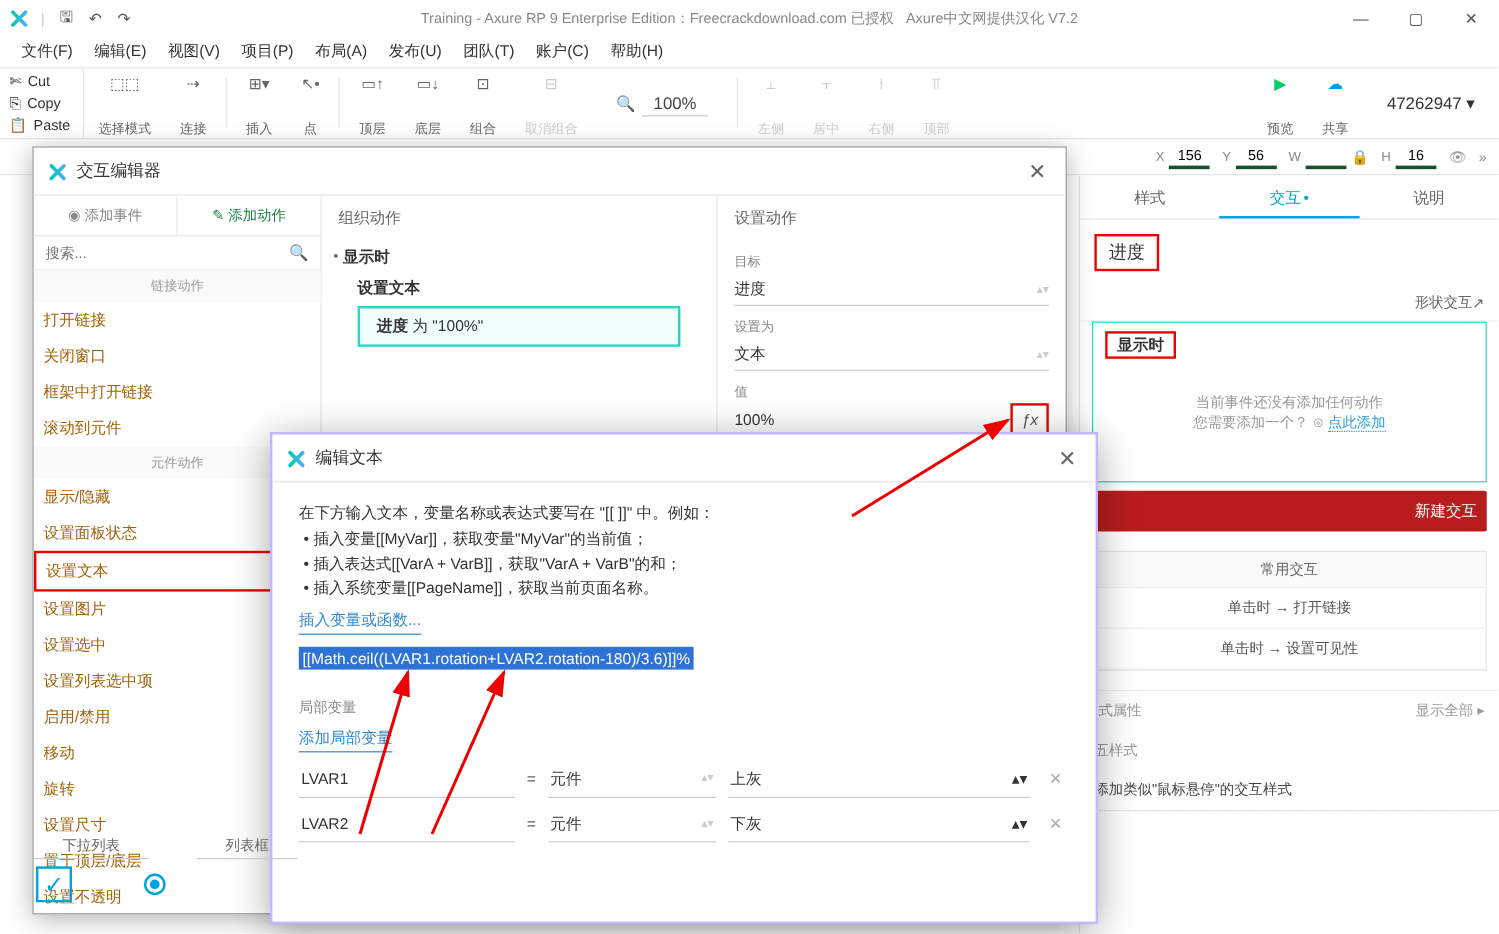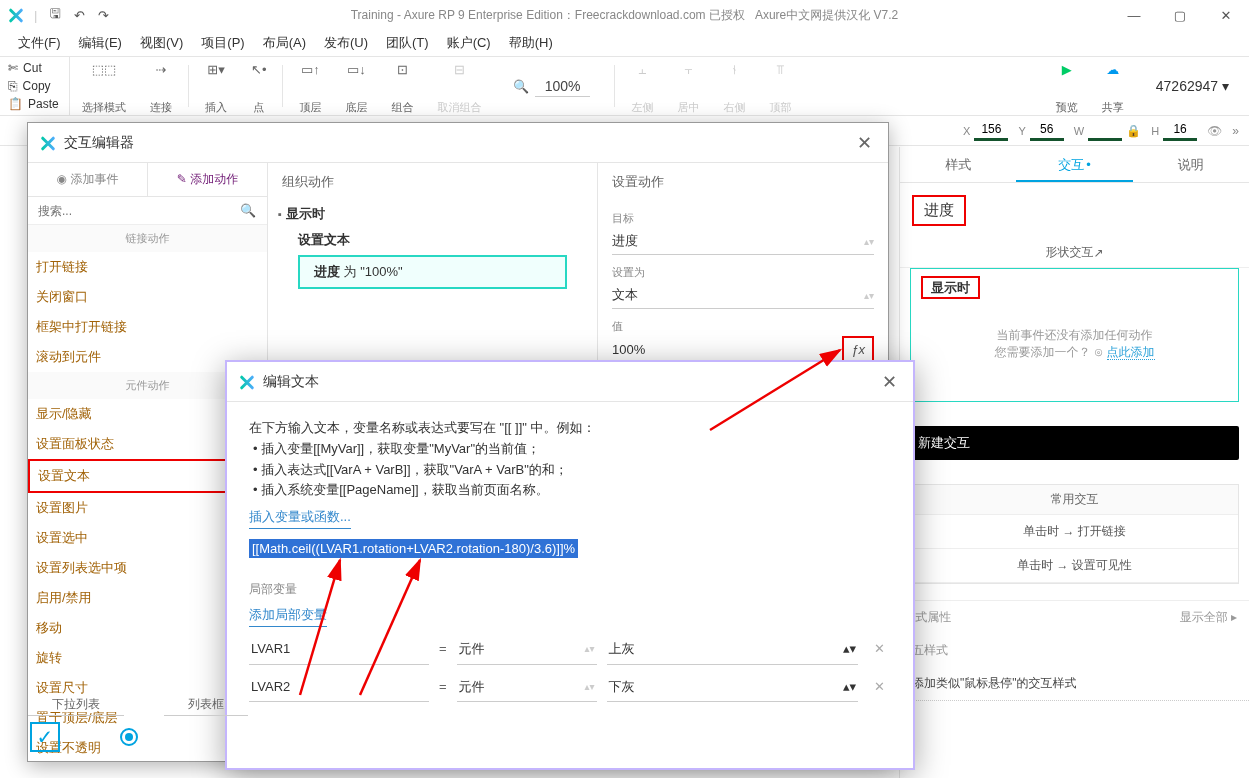--- a/index.html
+++ b/index.html
@@ -42,41 +42,41 @@
 .posbar .eye{margin:0 6px;color:#999}
 
 
 .panel-right{position:absolute;right:0;top:147px;width:350px;bottom:0;background:#fff;border-left:1px solid #e5e5e5}
 .tabs3{display:flex;border-bottom:1px solid #e5e5e5;height:36px}
 .tabs3 div{flex:1;text-align:center;line-height:36px;font-size:13px;color:#666}
 .tabs3 .act{color:#00a3e0;border-bottom:2px solid #00a3e0}
 .tabs3 .act::after{content:"•";color:#00a3e0;margin-left:2px}
 .red-box{border:2px solid #e00}
 .name-field{margin:8px;padding:4px;background:#fff}
-.sect-hdr{display:flex;justify-content:center;align-items:center;padding:6px 12px;font-size:12px;color:#666;border-bottom:1px solid #eee}
+.sect-hdr{display:flex;justify-content:flex-end;align-items:center;padding:6px 12px;font-size:12px;color:#666;border-bottom:1px solid #eee}
 .empty-box{margin:0 10px;border:1px solid #28d8c3;padding:10px;text-align:center}
 .empty-msg{color:#999;font-size:12px;padding:30px 4px;text-align:center}
 .link-t{color:#28a0d8;cursor:pointer;border-bottom:1px dotted #28a0d8}
-.big-btn{margin:24px 10px;background:#000000;color:#fff;text-align:left;padding:8px;font-size:13px;border-radius:2px}
+.big-btn{margin:7px 10px;background:#b91c1c;color:#fff;text-align:right;padding:8px;font-size:13px;border-radius:2px}
 .common-section{margin:16px 10px;border:1px solid #e5e5e5}
 .cs-hdr{background:#fafafa;text-align:center;padding:6px;font-size:12px;color:#666;border-bottom:1px solid #eee}
 .cs-item{padding:8px;text-align:center;font-size:12px;color:#555;border-bottom:1px solid #eee}
 .attr-hdr{display:flex;justify-content:space-between;padding:8px 12px;color:#999;font-size:12px;border-top:1px solid #eee}
 .hover-style{padding:8px 12px;font-size:12px;color:#444;border-bottom:1px dotted #ccc}
 
 
 .dlg-ix{position:absolute;left:27px;top:122px;width:862px;height:640px;background:#fff;border:1px solid #999;box-shadow:0 4px 20px rgba(0,0,0,.3)}
 .dlg-hdr{height:40px;display:flex;align-items:center;padding:0 12px;border-bottom:1px solid #e5e5e5}
 .dlg-hdr .ttl{font-size:14px;color:#333;margin-left:8px;flex:1}
 .dlg-hdr .close{font-size:18px;color:#666;padding:4px}
 .ix-body{display:flex;height:calc(100% - 40px)}
 .ix-left{width:240px;border-right:1px solid #e5e5e5;display:flex;flex-direction:column}
 .ix-tabs{display:flex;border-bottom:1px solid #e5e5e5}
 .ix-tabs div{flex:1;text-align:center;padding:8px 4px;font-size:12px;color:#888;border-right:1px solid #e5e5e5}
-.ix-tabs .act{background:#fff;color:#701a75}
+.ix-tabs .act{background:#fff;color:#15803d}
 .ix-tabs div:last-child{border-right:none}
 .search-row{padding:6px 10px;display:flex;align-items:center;border-bottom:1px solid #eee}
 .search-row input{flex:1;border:none;outline:none;font-size:12px;color:#888}
 .cat-hdr{text-align:center;font-size:11px;color:#999;padding:6px;background:#fafafa}
 .action-list{overflow:auto;flex:1}
 .action-item{padding:6px 8px;font-size:13px;color:#a16207}
 .action-item.hilite{border:2px solid #e00}
 .ix-mid{flex:1;border-right:1px solid #e5e5e5}
 .ix-mid-hdr{padding:10px 14px;font-size:13px;color:#666}
 .ev-block{margin:0 10px}

